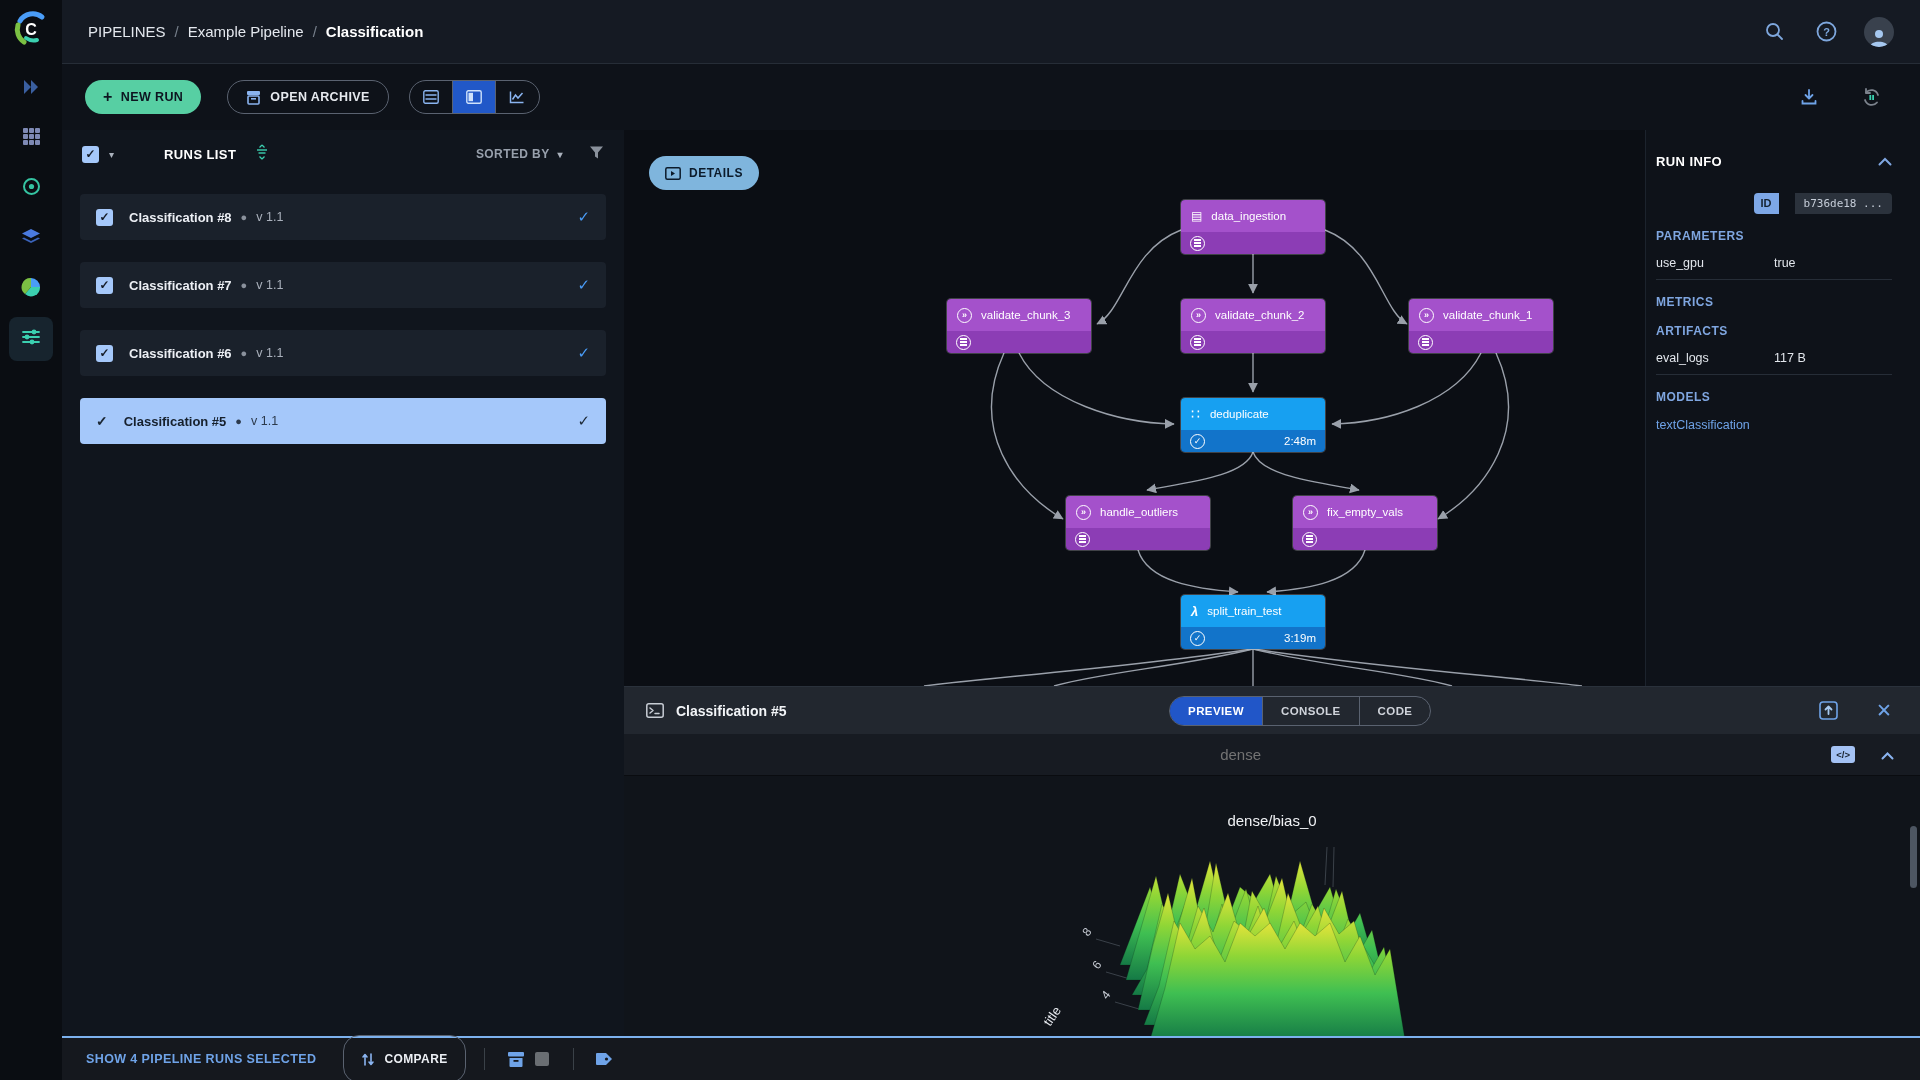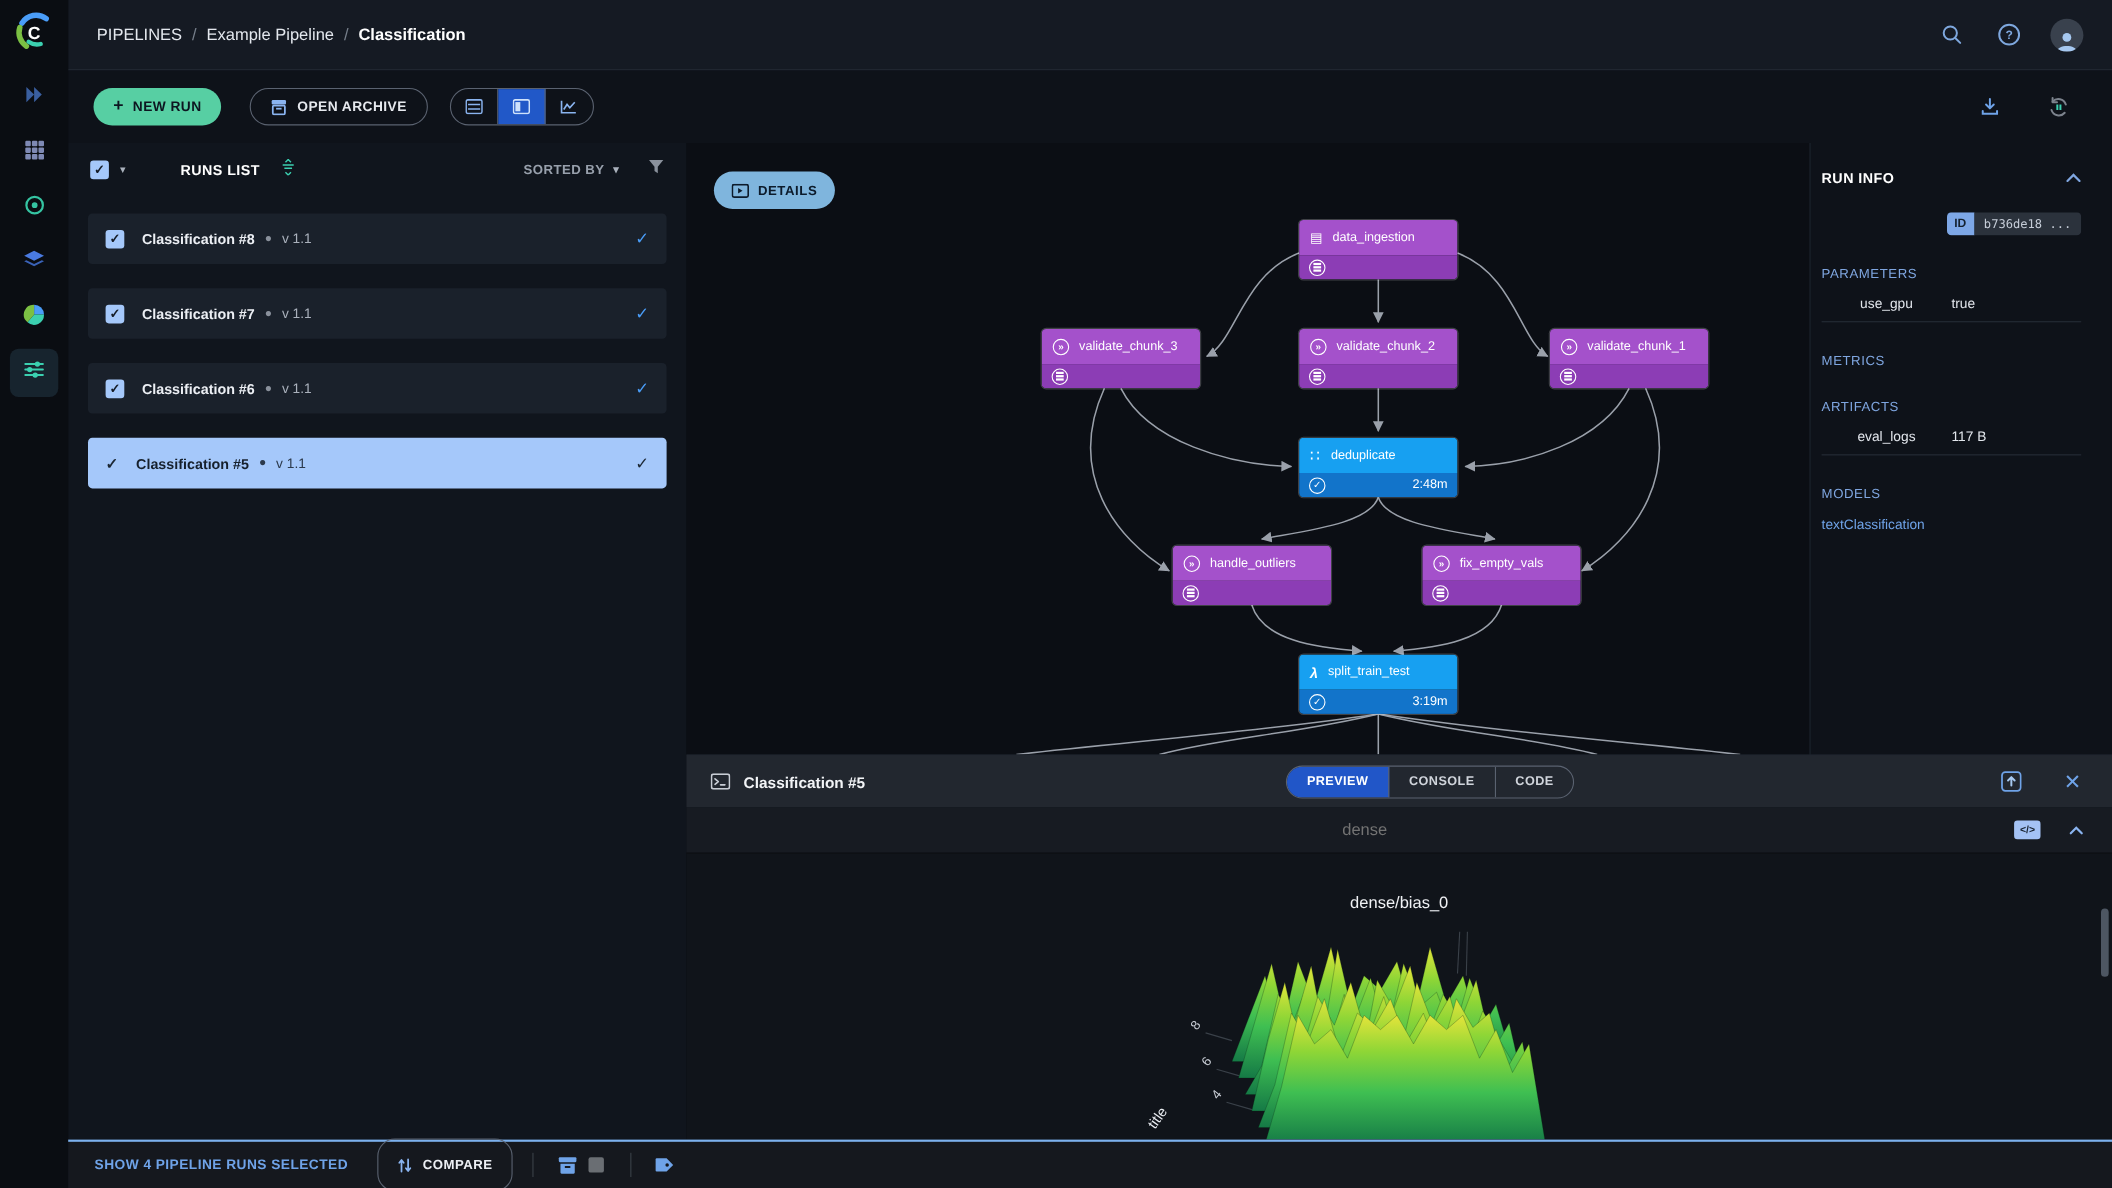--- a/index.html
+++ b/index.html
@@ -80,26 +80,26 @@
   .hamb { display:flex; flex-direction:column; gap:1.6px; }
   .hamb i { display:block; width:7px; height:1.4px; background:#fff; }
   .glyph { font-size:13px; color:#fff; }
 
   
   .runinfo { position:absolute; right:0; top:0; bottom:0; width:275px; background:#0e1219; border-left:1px solid #1c232d;
     padding:24px 28px 0 10px; }
   .ri-head { display:flex; align-items:center; font-size:13px; font-weight:bold; color:#fff; letter-spacing:.4px; }
   .ri-head .chev { margin-left:auto; }
   .id-row { display:flex; justify-content:flex-end; margin-top:24px; }
-  .id-chip { display:flex; border-radius:4px; overflow:hidden; cursor:pointer; }
+  .id-chip { display:flex; border-radius:4px; overflow:hidden; cursor:pointer;gap:16px; }
   .id-chip .idl { background:#7da7e6; color:#14212f; font-size:11px; font-weight:bold; padding:4px 7px; }
   .id-chip .idv { background:#2b323c; color:#c6cdd8; font-family:"DejaVu Sans Mono", monospace; font-size:11px; padding:4px 9px; }
-  .sec-title { font-size:12px; font-weight:normal; color:#7fa6e0; letter-spacing:.5px; margin-top:28px; margin-bottom:4px; }
+  .sec-title { font-size:12px; font-weight:bold; color:#7fa6e0; letter-spacing:.5px; margin-top:15px; margin-bottom:4px; }
   .kv { display:flex; align-items:center; height:33px; border-bottom:1px solid #262d37; font-size:12.5px; color:#e2e6ec; }
-  .kv .k { width:118px;text-align:center; }
+  .kv .k { width:118px; }
   .model-link { font-size:12.5px; color:#6fa3e8; margin-top:14px; cursor:pointer; }
 
   
   .bottom-panel { position:absolute; left:624px; right:0; top:686px; bottom:44px; background:#10141a; z-index:20;
     border-top:1px solid #2a313b; display:flex; flex-direction:column; }
   .bp-header { height:47px; background:#22272f; display:flex; align-items:center; padding:0 22px; }
   .bp-title { font-size:14px; font-weight:bold; color:#f2f4f7; margin-left:12px; }
   .tabs { margin:0 auto; height:30px; display:flex; border:1px solid #5a6270; border-radius:16px; overflow:hidden; }
   .tab { padding:0 18px; display:flex; align-items:center; font-size:11.5px; font-weight:bold; letter-spacing:.4px;
     color:#d0d4db; border-right:1px solid #5a6270; cursor:pointer; }

